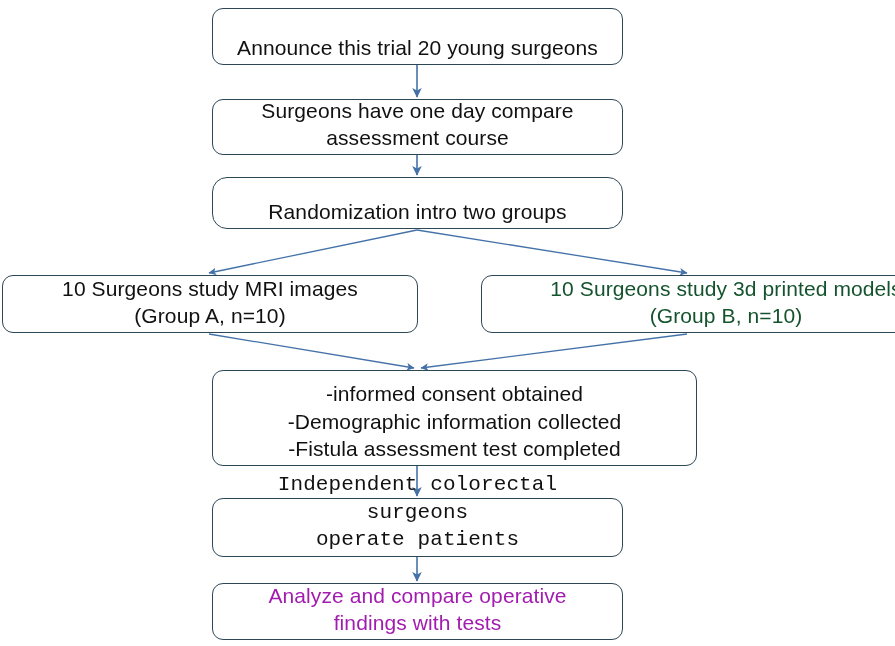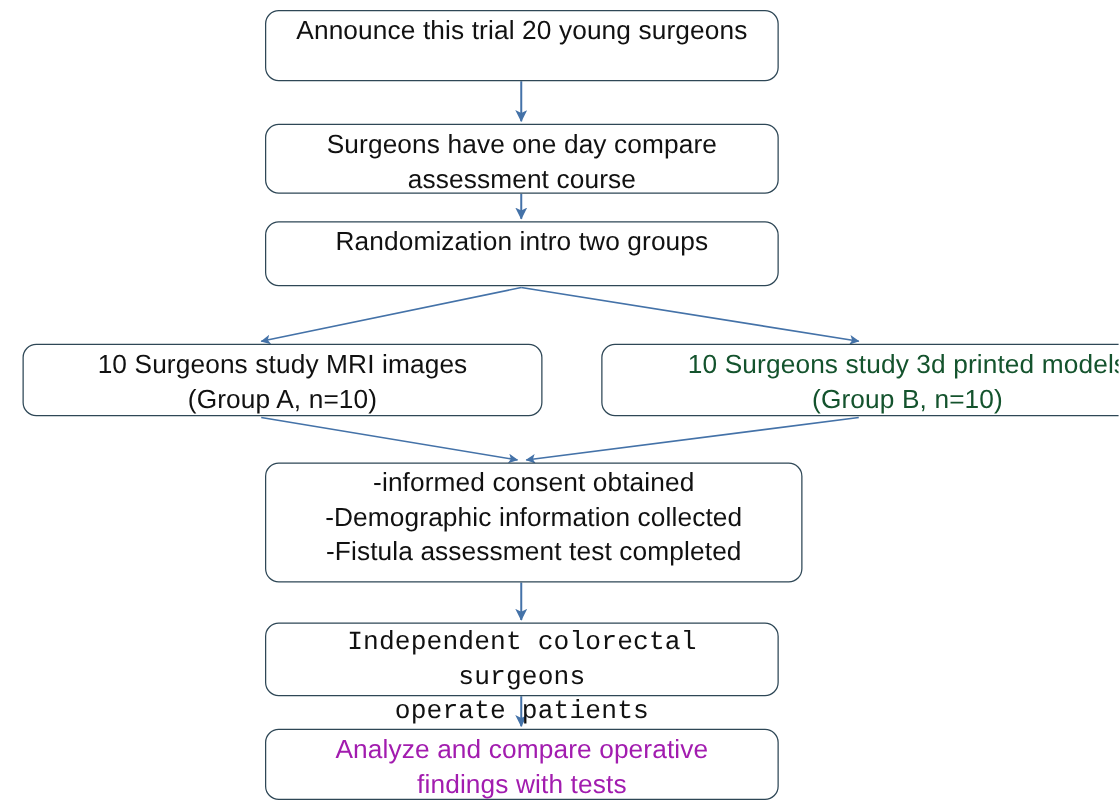--- a/index.html
+++ b/index.html
@@ -26,21 +26,21 @@
     height: 646px;
     pointer-events: none;
   }
   .node {
     position: absolute;
     box-sizing: border-box;
     border: 1.4px solid #2e4756;
     border-radius: 11px;
     background: #ffffff;
     display: flex;
-    align-items: flex-start;
+    align-items: flex-end;
     justify-content: center;
     text-align: center;
     color: #111111;
     font-size: 21px;
     line-height: 1.32;
     letter-spacing: 0.1px;
     padding: 2px 10px;
   }
   .node .node-text {
     display: block;
@@ -70,32 +70,32 @@
       </g>
   </svg>
   <div id="nodes-layer">
       <div class="node" style="left: 212px; top: 8px; width: 411px; height: 57px; border-color: rgb(46, 71, 86); background: rgb(255, 255, 255); color: rgb(17, 17, 17);">
         <span class="node-text">Announce this trial 20 young surgeons</span>
       </div>
       <div class="node" style="left: 212px; top: 99px; width: 411px; height: 56px; border-color: rgb(46, 71, 86); background: rgb(255, 255, 255); color: rgb(17, 17, 17);">
         <span class="node-text">Surgeons have one day compare
 assessment course</span>
       </div>
-      <div class="node" style="left: 212px; top: 177px; width: 411px; height: 52px; border-color: rgb(46, 71, 86); background: rgb(255, 255, 255); color: rgb(17, 17, 17);">
+      <div class="node" style="left: 212px; top: 177px; width: 411px; height: 52px; border-color: rgb(46, 71, 86); background: rgb(255, 255, 255); color: rgb(17, 17, 17); border-radius: 15px;">
         <span class="node-text">Randomization intro two groups</span>
       </div>
-      <div class="node" style="left: 2px; top: 275px; width: 416px; height: 58px; border-color: rgb(46, 71, 86); background: rgb(255, 255, 255); color: rgb(17, 17, 17); margin-left: 16px;">
+      <div class="node" style="left: 2px; top: 275px; width: 416px; height: 58px; border-color: rgb(46, 71, 86); background: rgb(255, 255, 255); color: rgb(17, 17, 17);">
         <span class="node-text">10 Surgeons study MRI images
 (Group A, n=10)</span>
       </div>
       <div class="node" style="left: 481px; top: 275px; width: 456px; height: 58px; border-color: rgb(46, 71, 86); background: rgb(255, 255, 255); color: #14532d; padding-left: 44px;">
         <span class="node-text">10 Surgeons study 3d printed models
 (Group B, n=10)</span>
       </div>
-      <div class="node" style="left: 212px; top: 370px; width: 430px; height: 96px; border-color: rgb(46, 71, 86); background: rgb(255, 255, 255); color: rgb(17, 17, 17);">
+      <div class="node" style="left: 212px; top: 370px; width: 485px; height: 96px; border-color: rgb(46, 71, 86); background: rgb(255, 255, 255); color: rgb(17, 17, 17);">
         <span class="node-text">-informed consent obtained
 -Demographic information collected
 -Fistula assessment test completed</span>
       </div>
       <div class="node" style="left: 212px; top: 498px; width: 411px; height: 59px; border-color: rgb(46, 71, 86); background: rgb(255, 255, 255); color: rgb(17, 17, 17); font-family: Liberation Mono, monospace;">
         <span class="node-text">Independent colorectal surgeons
 operate patients</span>
       </div>
       <div class="node" style="left: 212px; top: 583px; width: 411px; height: 57px; border-color: rgb(46, 71, 86); background: rgb(255, 255, 255); color: #a21caf;">
         <span class="node-text">Analyze and compare operative

